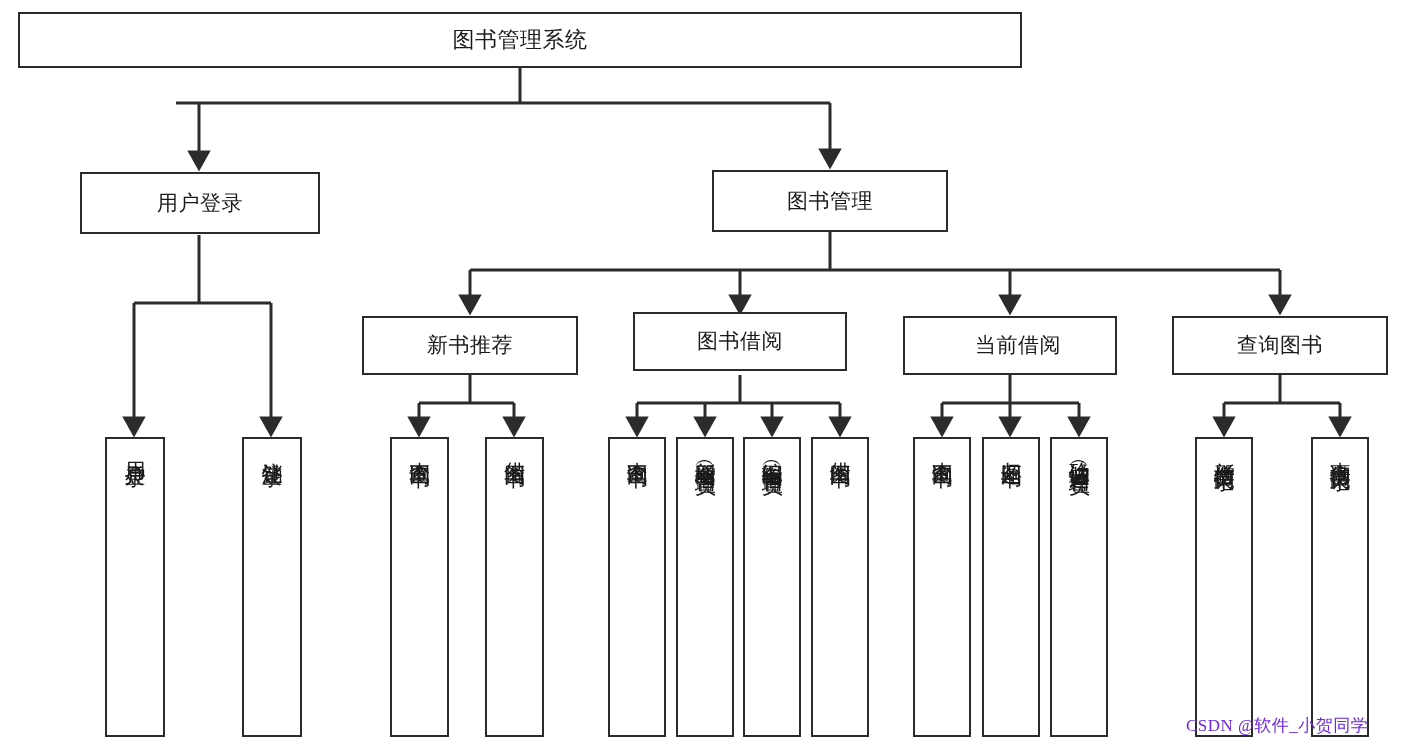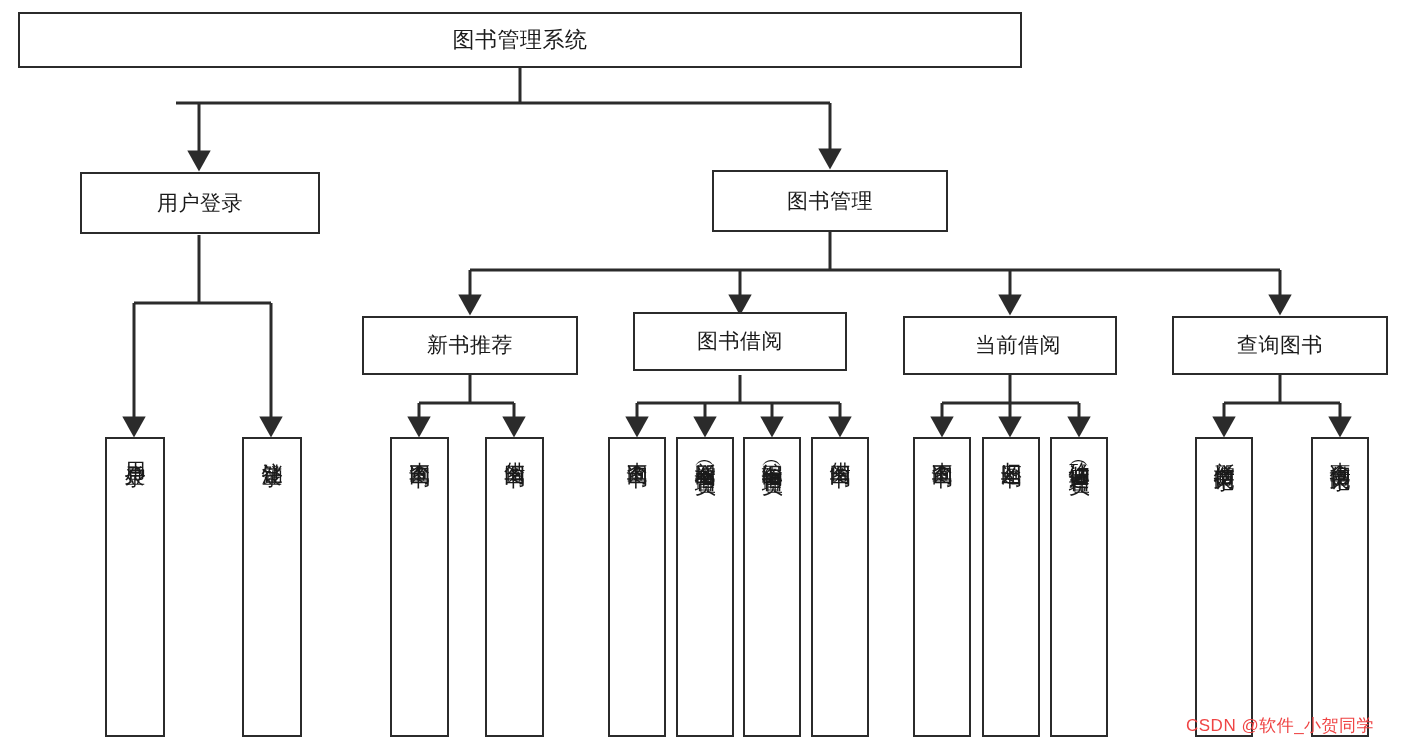--- a/index.html
+++ b/index.html
@@ -62,24 +62,24 @@
     font-size: 21px;
     line-height: 1.08;
     letter-spacing: 2px;
     max-height: 100%;
   }
   .watermark {
     position: absolute;
     left: 1186px;
     top: 714px;
     font-size: 17px;
-    color: #ef4444;
+    color: #6d28d9;
     letter-spacing: 0.5px;
     white-space: nowrap;
-    font-family: Liberation Sans, sans-serif;
+    font-family: Liberation Serif, serif;
   }
 </style>
 </head>
 <body>
 
 <div id="diagram-canvas">
 
   <svg id="edge-layer" viewBox="0 0 1405 747" width="1405" height="747" xmlns="http://www.w3.org/2000/svg">
     <defs>
       <marker id="arrowhead" markerWidth="9" markerHeight="9" refX="3.2" refY="4.5" orient="auto" markerUnits="strokeWidth">

